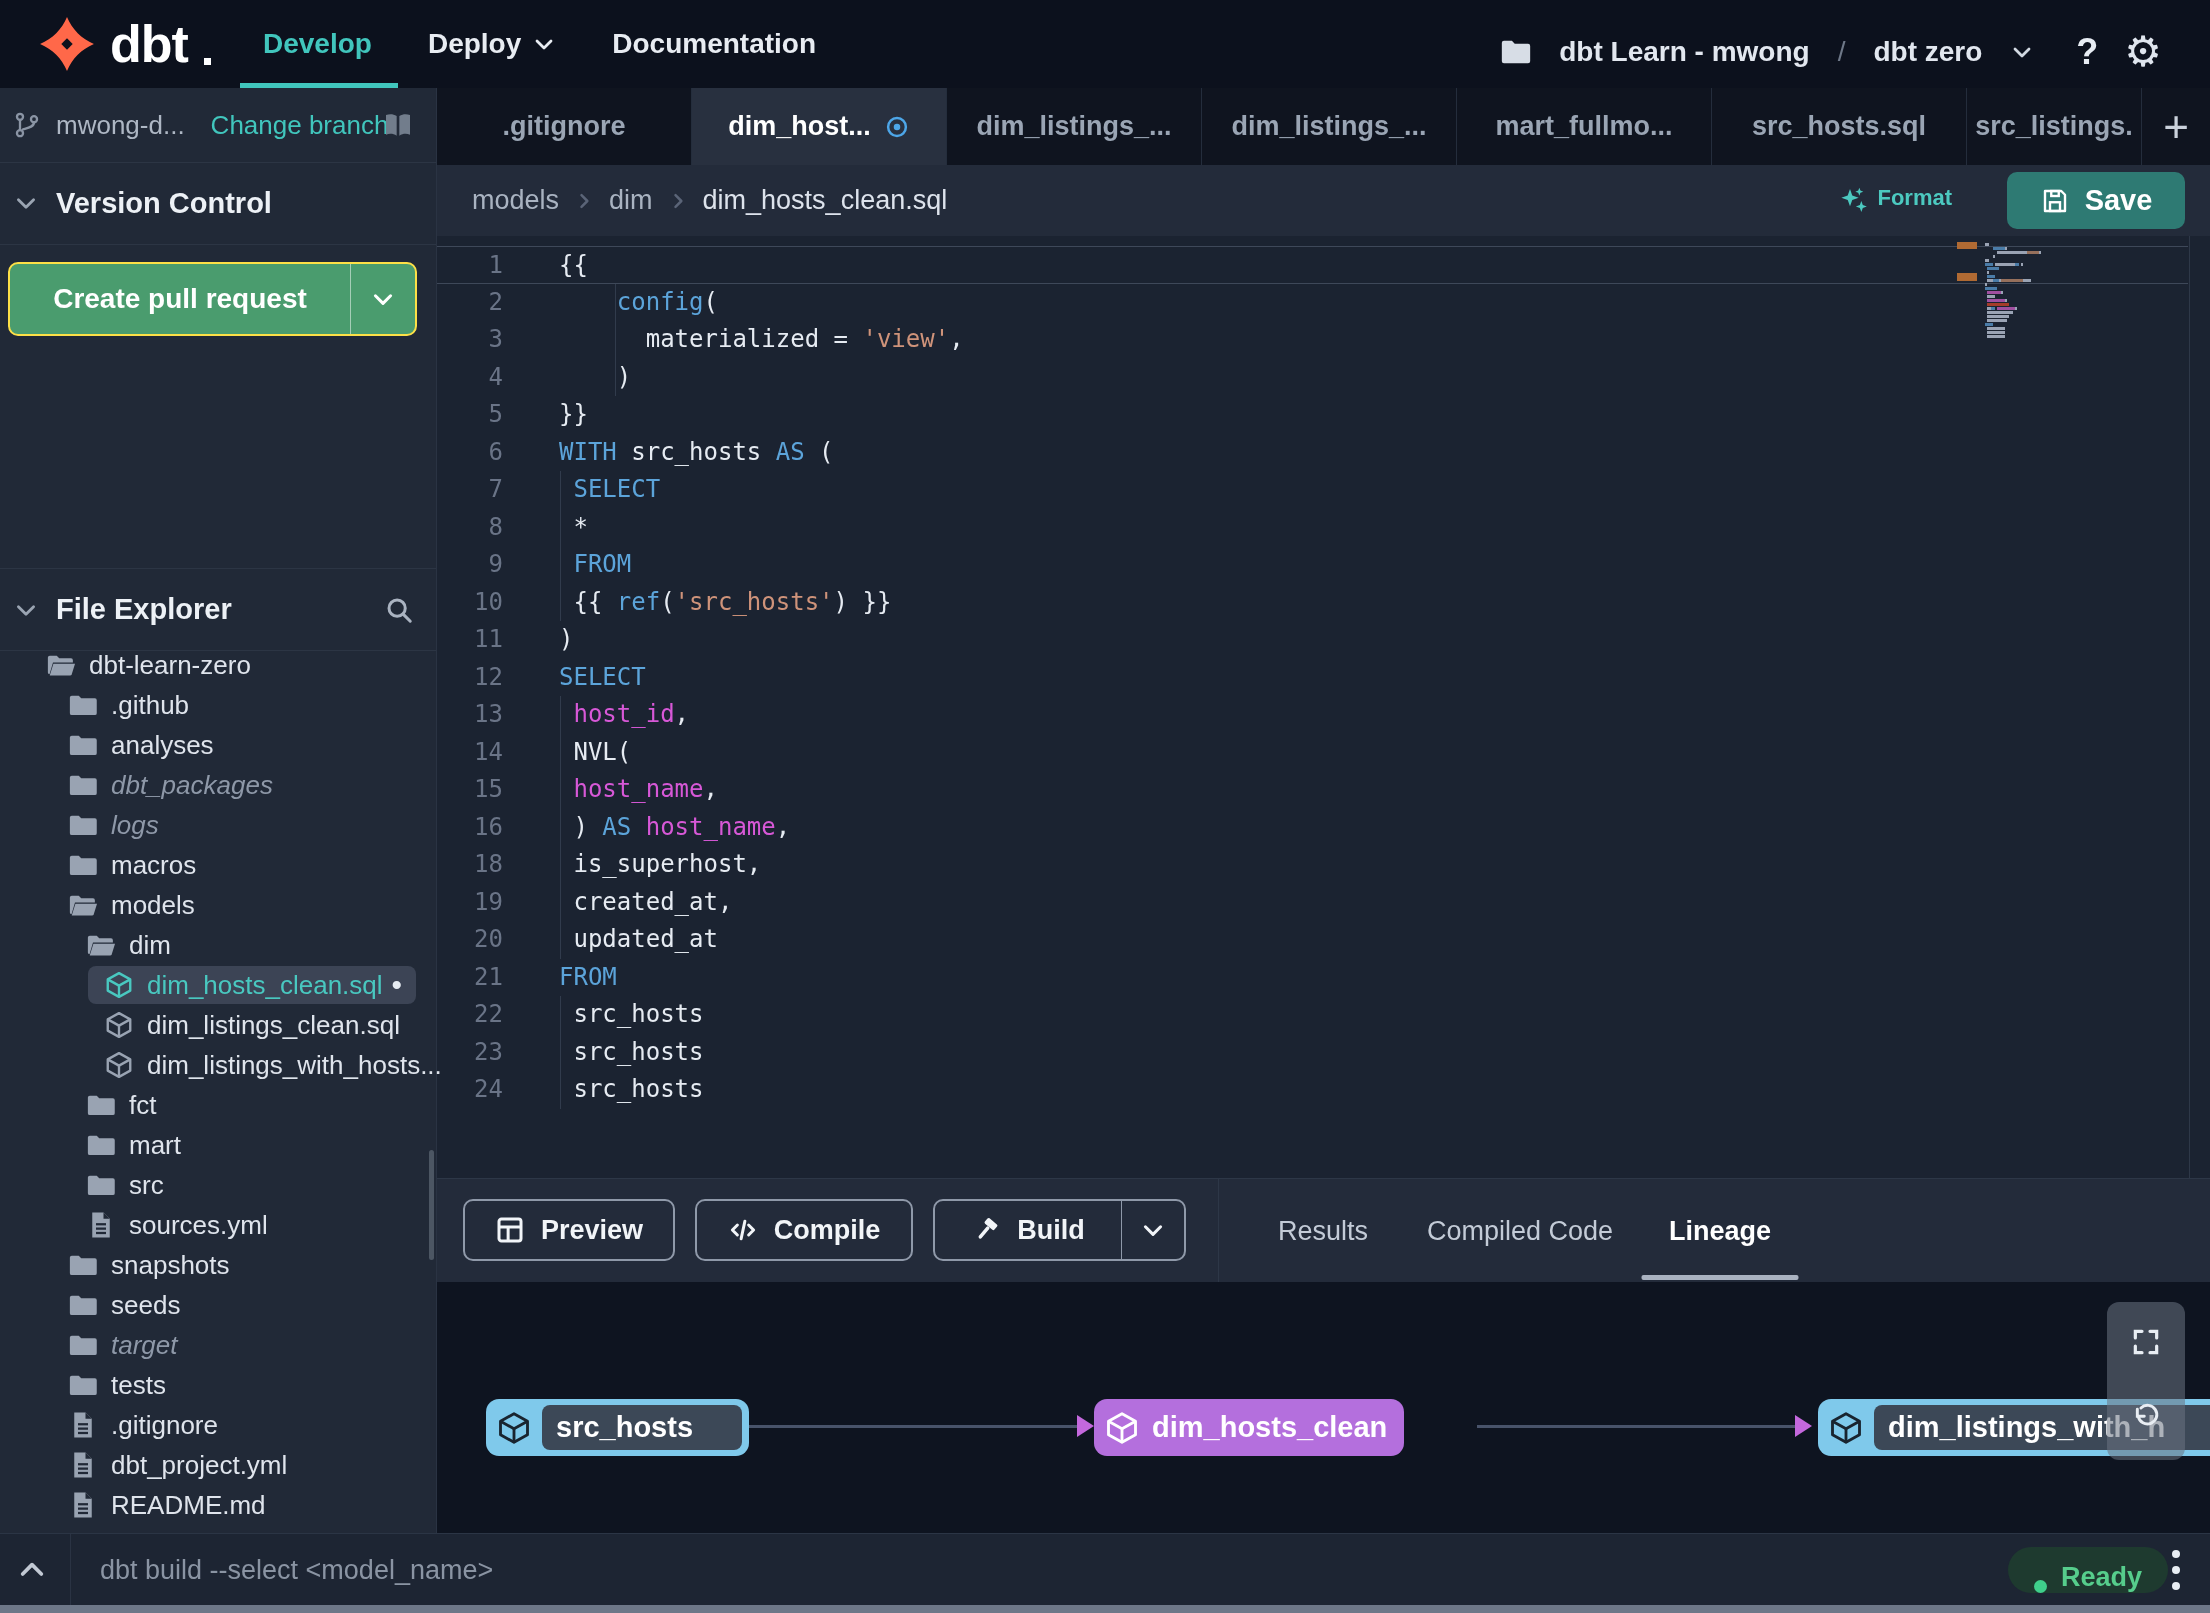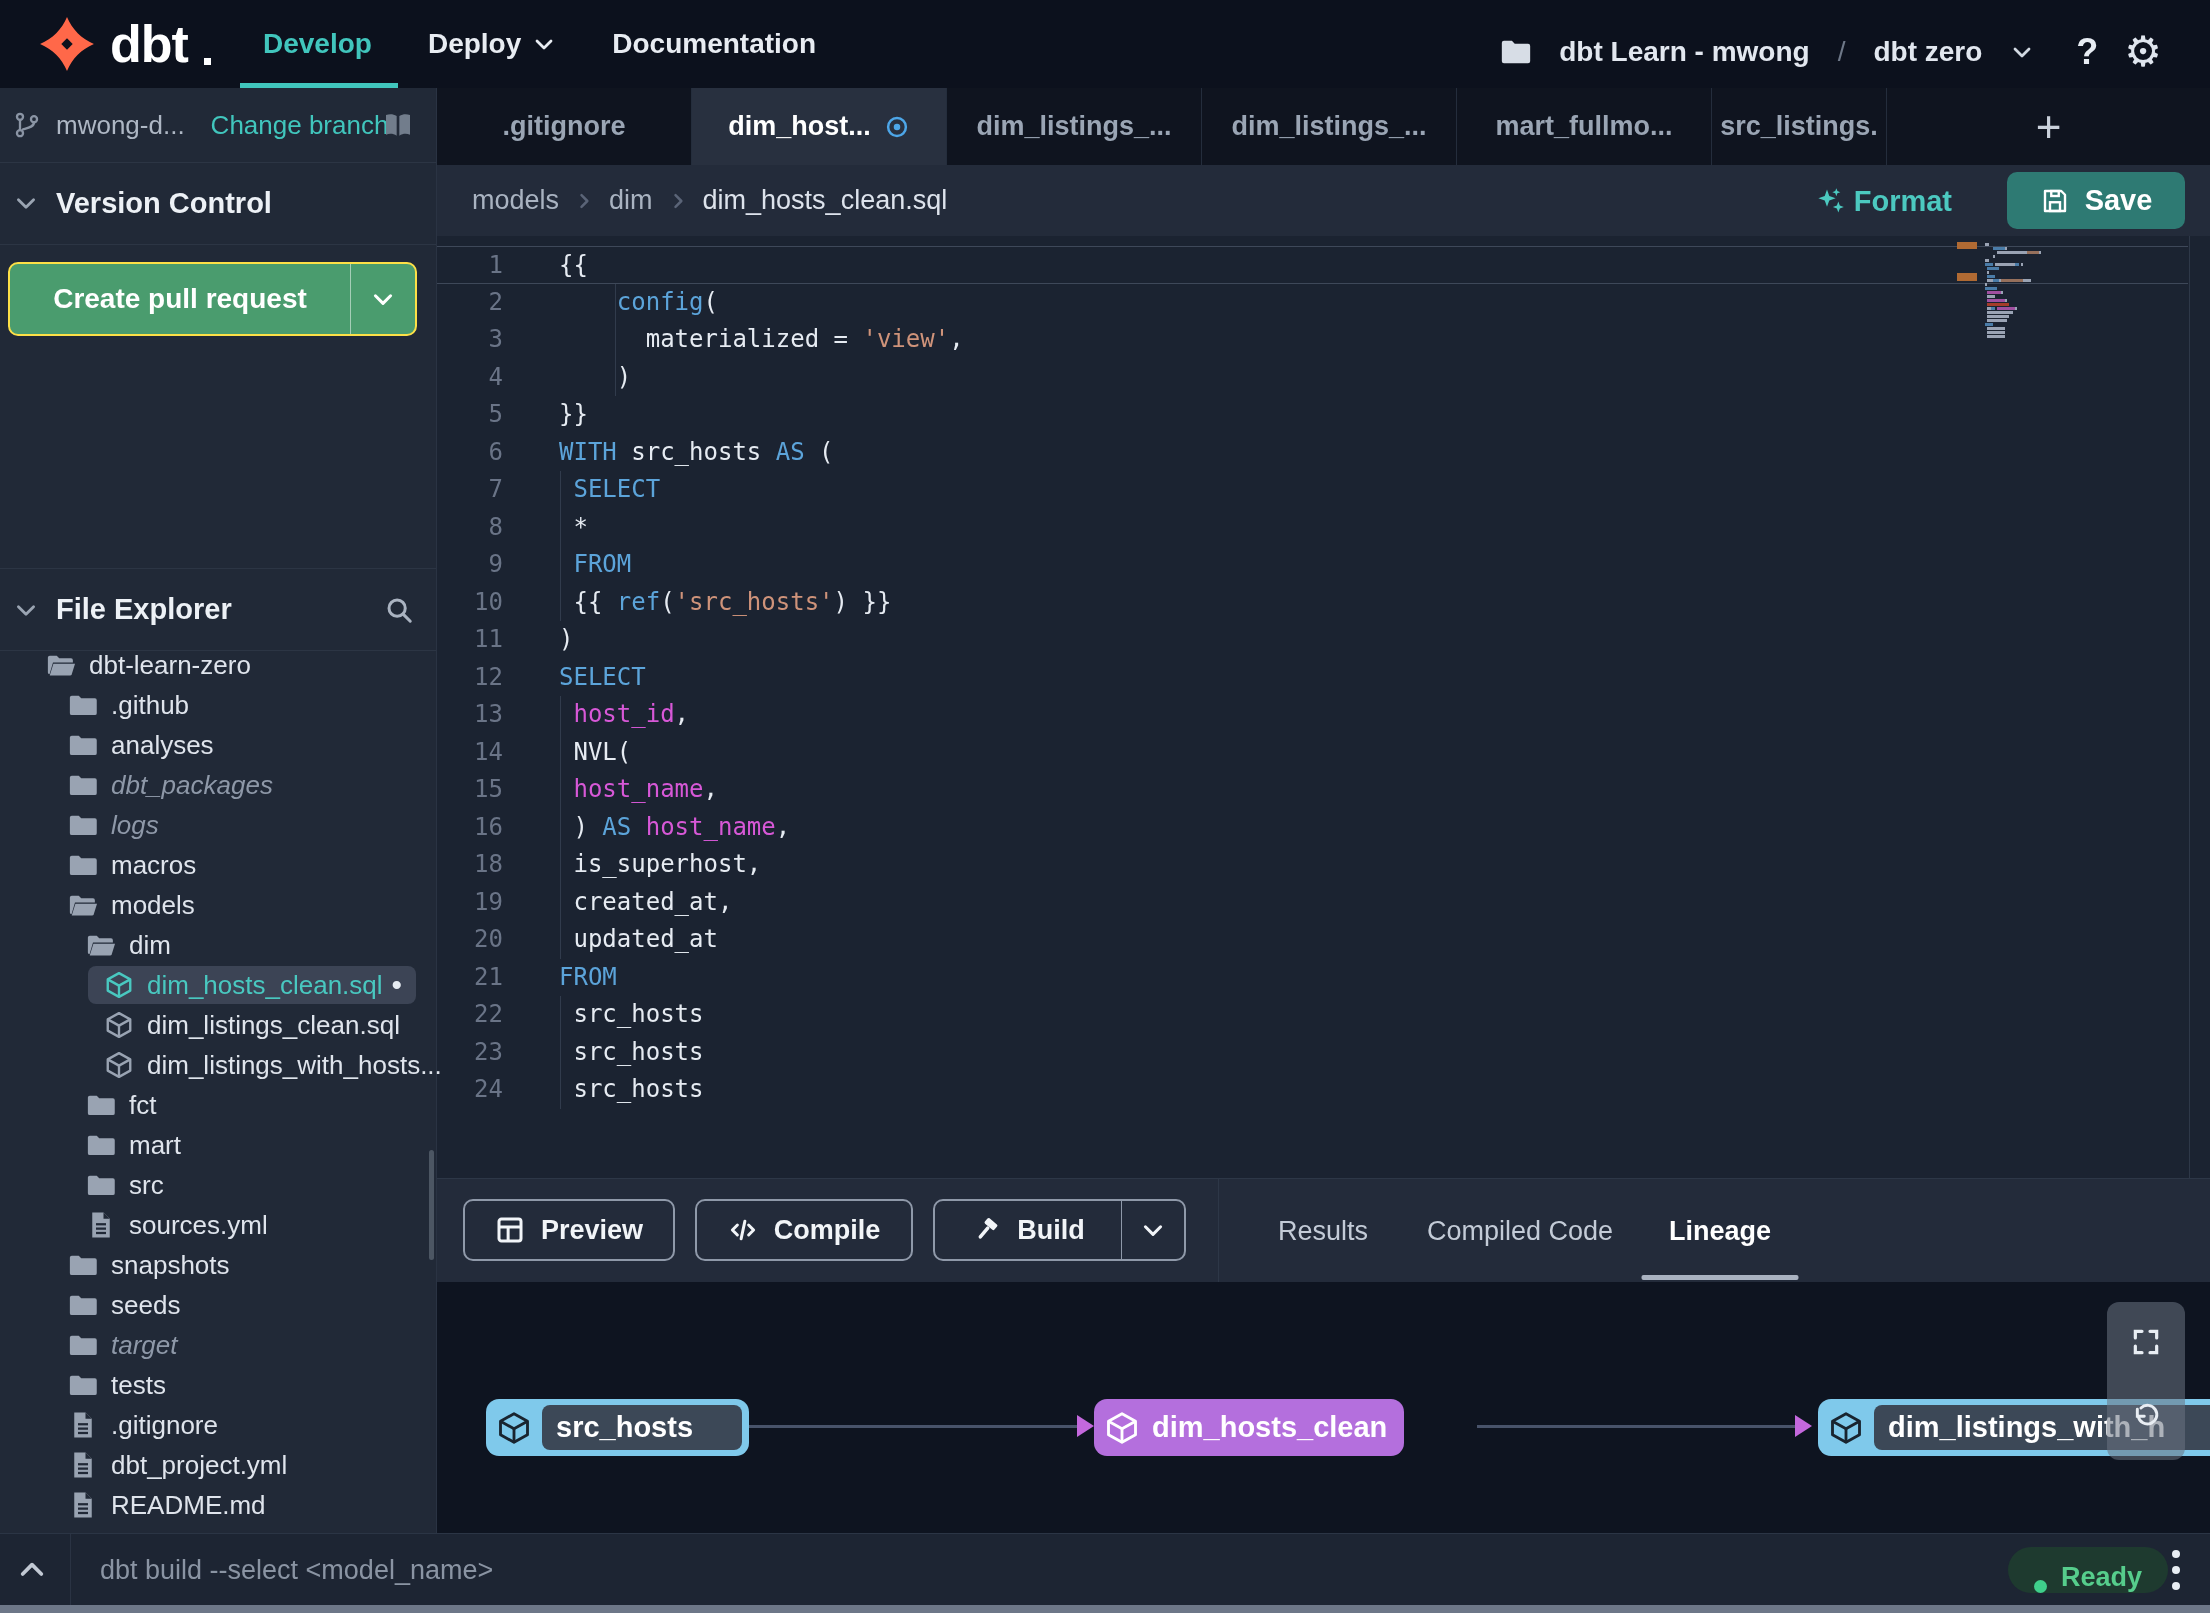--- a/index.html
+++ b/index.html
@@ -60,21 +60,21 @@
   .tab.active{background:#28303f;color:#fff;font-weight:bold}
   .tab-modified-ic{width:26px;height:26px;flex:none}
   .tab-add{flex:1;display:flex;align-items:center;justify-content:center;font-size:44px;color:#cad1db;font-weight:300}
 
   
   #crumbbar{position:absolute;left:437px;top:165px;width:1773px;height:71px;background:#232b3a;display:flex;align-items:center;}
   .crumb{font-size:27px;color:#a9b3c1;margin-left:0}
   .crumb.first{margin-left:35px}
   .crumb.last{color:#dde3ec}
   .crumb-sep{width:20px;height:20px;color:#5a6477;margin:0 15px}
-  .format-btn{position:absolute;right:258px;top:50%;transform:translateY(-50%);display:flex;align-items:flex-end;gap:7px;color:#4cc9c0;font-size:29px;font-weight:600;}
+  .format-btn{position:absolute;right:258px;top:50%;transform:translateY(-50%);display:flex;align-items:flex-start;gap:7px;color:#4cc9c0;font-size:22px;font-weight:600;}
   .format-btn svg{width:32px;height:32px}
   .save-btn{position:absolute;right:25px;top:7px;width:178px;height:57px;background:#2e7a73;border-radius:10px;display:flex;align-items:center;justify-content:center;gap:15px;color:#fff;font-size:29px;font-weight:bold;}
   .save-btn svg{width:30px;height:30px}
 
   
   #codearea{position:absolute;left:437px;top:236px;width:1773px;height:942px;background:#1b2331;overflow:hidden;}
   #code-lines{position:absolute;left:0;top:10px;right:22px;}
   .code-line{position:relative;height:37.5px;line-height:37.5px;font-family:"DejaVu Sans Mono",monospace;font-size:24px;box-sizing:border-box;}
   .code-line.cur{border-top:1px solid #3e4859;border-bottom:1px solid #3e4859;}
   .ln{position:absolute;left:0;width:66px;text-align:right;color:#6a7487;font-size:24px;}
@@ -442,20 +442,23 @@
         </span>
       </div>
       <div class="tab" style="width: 255px;">
         <span>dim_listings_...</span>
       </div>
       <div class="tab" style="width: 255px;">
         <span>dim_listings_...</span>
       </div>
       <div class="tab" style="width: 255px;">
         <span>mart_fullmo...</span>
+      </div>
+      <div class="tab" style="width: 255px;">
+        <span>src_hosts.sql</span>
       </div>
       <div class="tab" style="width: 175px;">
         <span>src_listings.</span>
       </div>
       <div class="tab-add">+</div>
     </div>
 
   <div id="crumbbar">
     <span class="crumb first">models</span>
     <svg class="crumb-sep" viewBox="0 0 24 24">

